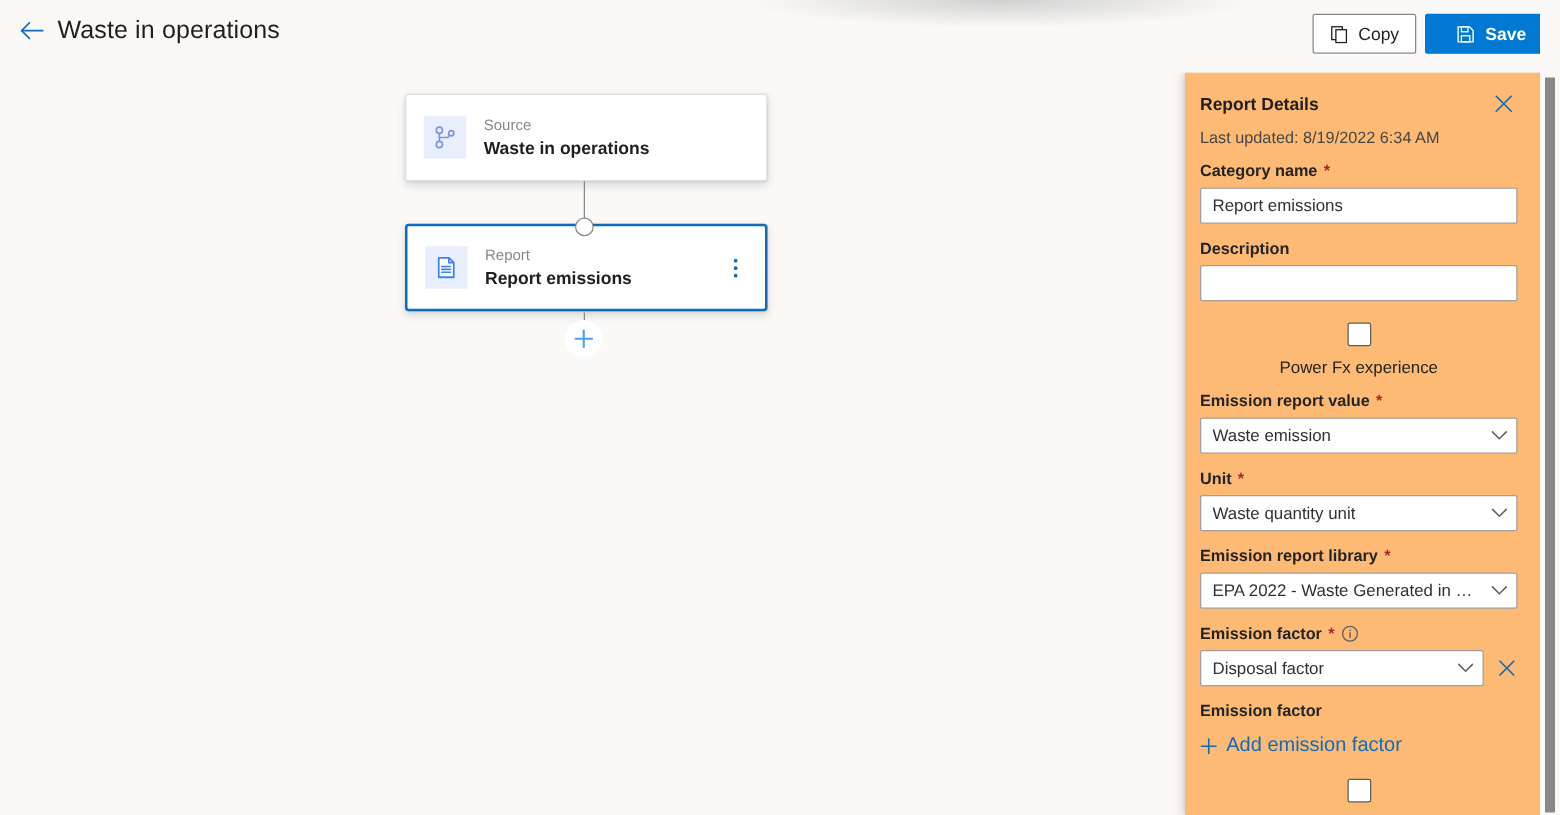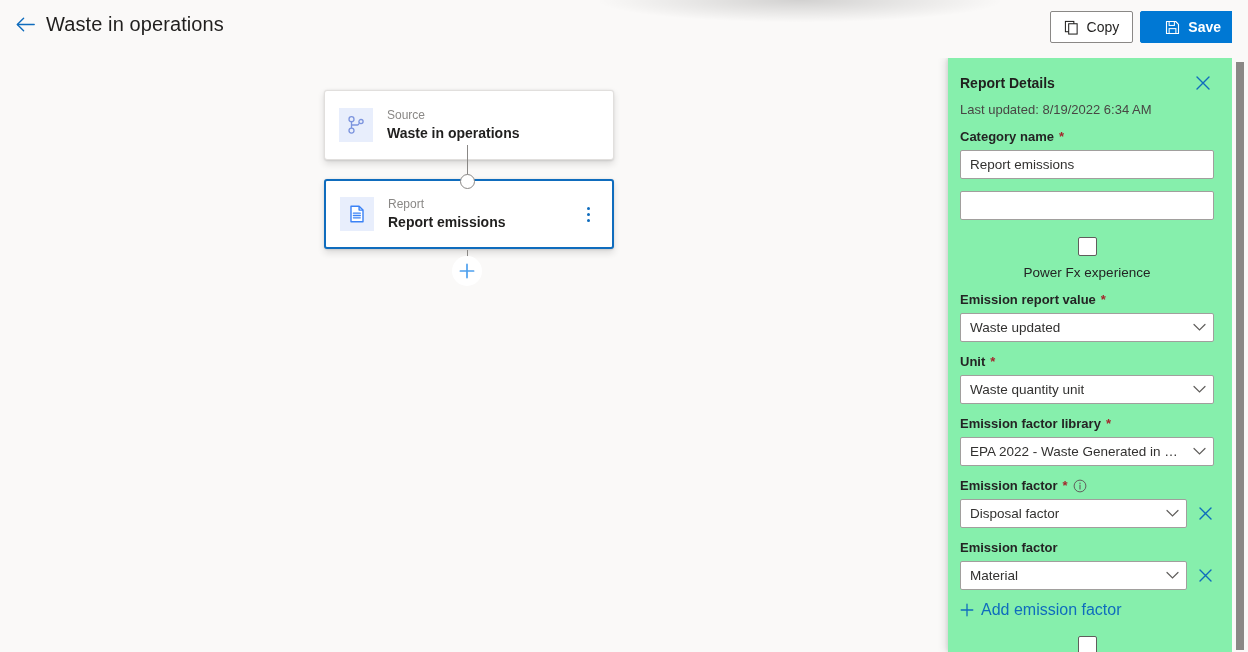--- a/index.html
+++ b/index.html
@@ -116,21 +116,21 @@
     display: flex;
     align-items: center;
     padding: 0 14px;
     box-shadow: 0 0.6px 1.8px rgba(0,0,0,0.10), 0 3.2px 7.2px rgba(0,0,0,0.12);
     cursor: pointer;
   }
   .node.selected {
     border: 2px solid #0f6cbd;
     box-shadow: 0 0.6px 1.8px rgba(0,0,0,0.10), 0 3.2px 7.2px rgba(0,0,0,0.12);
   }
-  #node-source { left: 324px; top: 17px; margin-top: 15px; }
+  #node-source { left: 324px; top: 17px; }
   #node-report { left: 324px; top: 121px; }
 
   .node-icon-wrap {
     width: 34px; height: 34px;
     background: #e8eefc;
     display: flex; align-items: center; justify-content: center;
     flex: 0 0 auto;
     margin-right: 14px;
   }
   .node-text { display: flex; flex-direction: column; justify-content: center; gap: 1px; flex: 1 1 auto; min-width: 0; }
@@ -177,21 +177,21 @@
     cursor: pointer;
   }
 
   
   .panel {
     position: absolute;
     top: 58px;
     left: 948px;
     width: 288px;
     height: 594px;
-    background: #86efac;
+    background: #fdba74;
     box-shadow: -1.2px 0 3.6px rgba(0,0,0,0.10), -3px 0 8px rgba(0,0,0,0.10);
     overflow: hidden;
     padding: 0 22px 0 12px;
     z-index: 20;
   }
   .panel-head {
     display: flex;
     align-items: flex-start;
     justify-content: space-between;
     padding-top: 17px;
@@ -397,37 +397,40 @@
       <div class="field-label">
         <span>Category name</span>
         <span class="req">*</span>
       </div>
       <div class="ctl">
         <span class="val">Report emissions</span>
       </div>
     </div>
 
     <div class="field">
+      <div class="field-label">
+        <span>Description</span>
+      </div>
       <div class="ctl">
         <span class="val"></span>
       </div>
     </div>
 
     <div class="check-row">
       <div class="checkbox"></div>
       <div class="check-label">Power Fx experience</div>
     </div>
 
     <div class="field">
       <div class="field-label">
         <span>Emission report value</span>
         <span class="req">*</span>
       </div>
       <div class="ctl select">
-        <span class="val">Waste updated</span>
+        <span class="val">Waste emission</span>
         <span class="chev">
           <svg width="13" height="9" viewBox="0 0 13 9">
               <path d="M1 1.5 L6.5 7 L12 1.5" stroke="#605e5c" stroke-width="1.2" fill="none" stroke-linecap="round"></path>
             </svg>
         </span>
       </div>
     </div>
 
     <div class="field">
       <div class="field-label">
@@ -439,21 +442,21 @@
         <span class="chev">
           <svg width="13" height="9" viewBox="0 0 13 9">
               <path d="M1 1.5 L6.5 7 L12 1.5" stroke="#605e5c" stroke-width="1.2" fill="none" stroke-linecap="round"></path>
             </svg>
         </span>
       </div>
     </div>
 
     <div class="field">
       <div class="field-label">
-        <span>Emission factor library</span>
+        <span>Emission report library</span>
         <span class="req">*</span>
       </div>
       <div class="ctl select">
         <span class="val">EPA 2022 - Waste Generated in Opera...</span>
         <span class="chev">
           <svg width="13" height="9" viewBox="0 0 13 9">
               <path d="M1 1.5 L6.5 7 L12 1.5" stroke="#605e5c" stroke-width="1.2" fill="none" stroke-linecap="round"></path>
             </svg>
         </span>
       </div>
@@ -485,35 +488,20 @@
             <path d="M2 2 L13 13 M13 2 L2 13" stroke="#0f6cbd" stroke-width="1.4" stroke-linecap="round"></path>
           </svg>
         </div>
       </div>
     </div>
 
     <div class="field">
       <div class="field-label">
         <span>Emission factor</span>
       </div>
-      <div class="row-with-clear">
-        <div class="ctl select">
-          <span class="val">Material</span>
-          <span class="chev">
-            <svg width="13" height="9" viewBox="0 0 13 9">
-                <path d="M1 1.5 L6.5 7 L12 1.5" stroke="#605e5c" stroke-width="1.2" fill="none" stroke-linecap="round"></path>
-              </svg>
-          </span>
-        </div>
-        <div class="clear-x">
-          <svg width="15" height="15" viewBox="0 0 15 15">
-            <path d="M2 2 L13 13 M13 2 L2 13" stroke="#0f6cbd" stroke-width="1.4" stroke-linecap="round"></path>
-          </svg>
-        </div>
-      </div>
     </div>
 
     <div class="link-row">
       <span style="display:flex;align-items:center;">
         <svg width="14" height="14" viewBox="0 0 14 14">
           <path d="M7 1.2 V12.8 M1.2 7 H12.8" stroke="#0f6cbd" stroke-width="1.3" stroke-linecap="round"></path>
         </svg>
       </span>
       <span>Add emission factor</span>
     </div>

